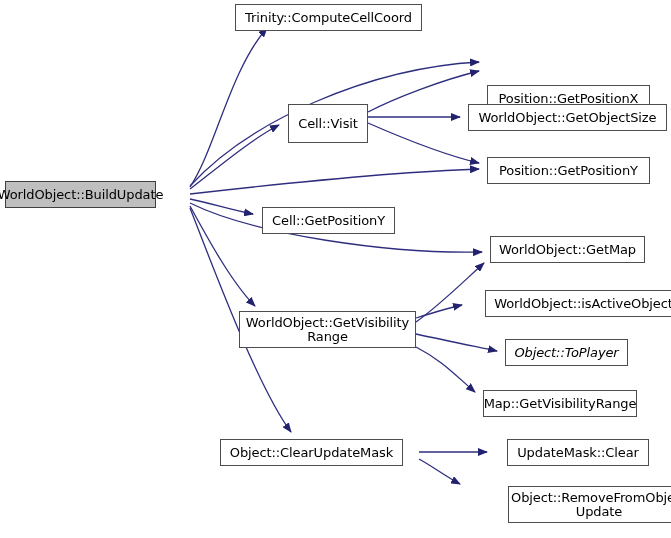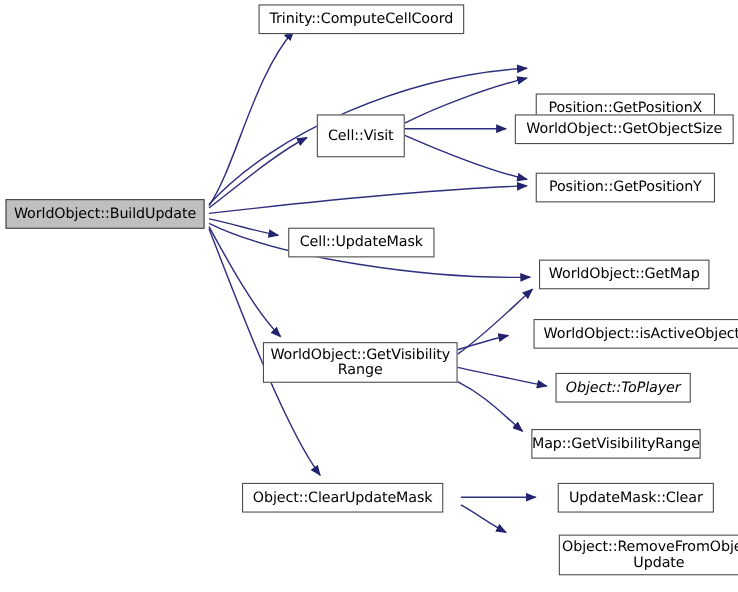--- a/index.html
+++ b/index.html
@@ -73,27 +73,27 @@
         <path d="M 368,123 C 400,137 444,155 479,163" fill="none" stroke="#2e2e7f" stroke-width="1.3" marker-end="url(#arrow)"></path>
         <path d="M 416,322 C 440,305 465,280 484,263" fill="none" stroke="#2e2e7f" stroke-width="1.3" marker-end="url(#arrow)"></path>
         <path d="M 416,318 C 432,313 448,308 462,305" fill="none" stroke="#2e2e7f" stroke-width="1.3" marker-end="url(#arrow)"></path>
         <path d="M 416,334 C 443,340 473,346 497,351" fill="none" stroke="#2e2e7f" stroke-width="1.3" marker-end="url(#arrow)"></path>
         <path d="M 416,347 C 443,361 455,375 475,392" fill="none" stroke="#2e2e7f" stroke-width="1.3" marker-end="url(#arrow)"></path>
         <path d="M 419,452 C 444,452 465,452 487,452" fill="none" stroke="#2e2e7f" stroke-width="1.3" marker-end="url(#arrow)"></path>
         <path d="M 419,459 C 432,466 445,476 460,484" fill="none" stroke="#2e2e7f" stroke-width="1.3" marker-end="url(#arrow)"></path>
       </g>
   </svg>
   <div id="nodes-group">
-      <div class="node root" style="left: 5px; top: 181px; width: 181px; height: 27px;"><span class="node-label">WorldObject::BuildUpdate</span></div>
+      <div class="node root" style="left: 5px; top: 181px; width: 151px; height: 27px;"><span class="node-label">WorldObject::BuildUpdate</span></div>
       <div class="node" style="left: 235px; top: 4px; width: 187px; height: 27px;"><span class="node-label">Trinity::ComputeCellCoord</span></div>
       <div class="node" style="left: 487px; top: 53px; width: 163px; height: 27px; margin-top: 32px;"><span class="node-label">Position::GetPositionX</span></div>
       <div class="node" style="left: 288px; top: 104px; width: 80px; height: 39px;"><span class="node-label">Cell::Visit</span></div>
       <div class="node" style="left: 468px; top: 104px; width: 199px; height: 27px;"><span class="node-label">WorldObject::GetObjectSize</span></div>
       <div class="node" style="left: 487px; top: 157px; width: 163px; height: 27px;"><span class="node-label">Position::GetPositionY</span></div>
-      <div class="node" style="left: 262px; top: 207px; width: 133px; height: 27px;"><span class="node-label">Cell::UpdateMask</span></div>
+      <div class="node" style="left: 262px; top: 207px; width: 133px; height: 27px;"><span class="node-label">Cell::GetPositionY</span></div>
       <div class="node" style="left: 490px; top: 236px; width: 155px; height: 27px;"><span class="node-label">WorldObject::GetMap</span></div>
       <div class="node" style="left: 470px; top: 290px; width: 197px; height: 27px; margin-left: 15px;"><span class="node-label">WorldObject::isActiveObject</span></div>
       <div class="node" style="left: 239px; top: 311px; width: 177px; height: 37px;"><span class="node-label">WorldObject::GetVisibility
 Range</span></div>
       <div class="node" style="left: 505px; top: 339px; width: 123px; height: 27px; font-style: italic;"><span class="node-label">Object::ToPlayer</span></div>
       <div class="node" style="left: 483px; top: 390px; width: 154px; height: 27px;"><span class="node-label">Map::GetVisibilityRange</span></div>
       <div class="node" style="left: 220px; top: 439px; width: 183px; height: 27px;"><span class="node-label">Object::ClearUpdateMask</span></div>
       <div class="node" style="left: 495px; top: 439px; width: 142px; height: 27px; margin-left: 12px;"><span class="node-label">UpdateMask::Clear</span></div>
       <div class="node" style="left: 468px; top: 486px; width: 182px; height: 37px; margin-left: 40px;"><span class="node-label">Object::RemoveFromObject
 Update</span></div>

